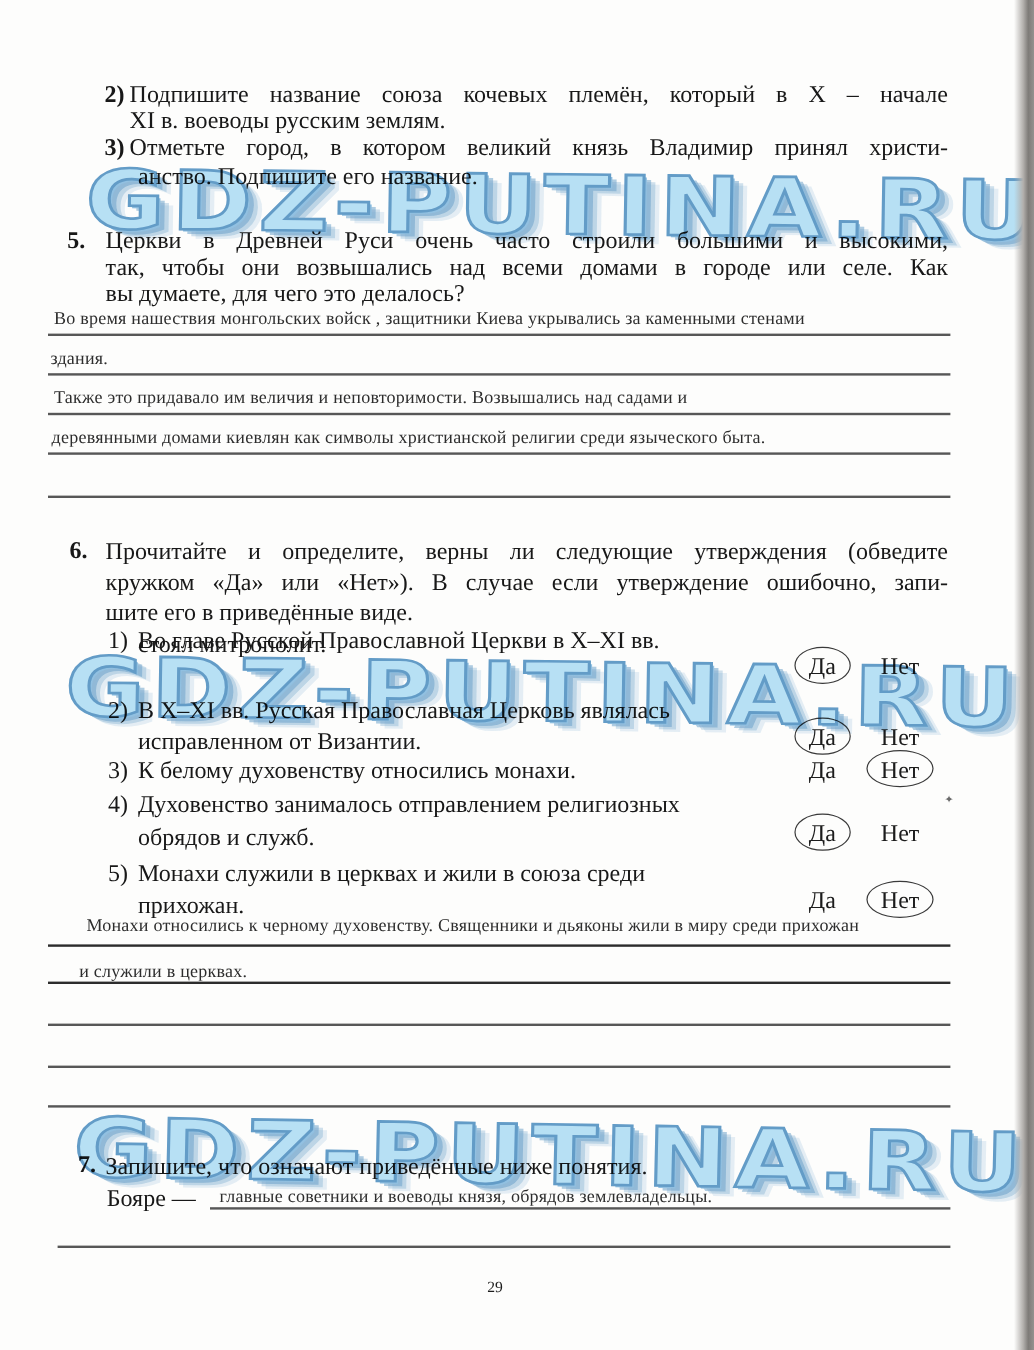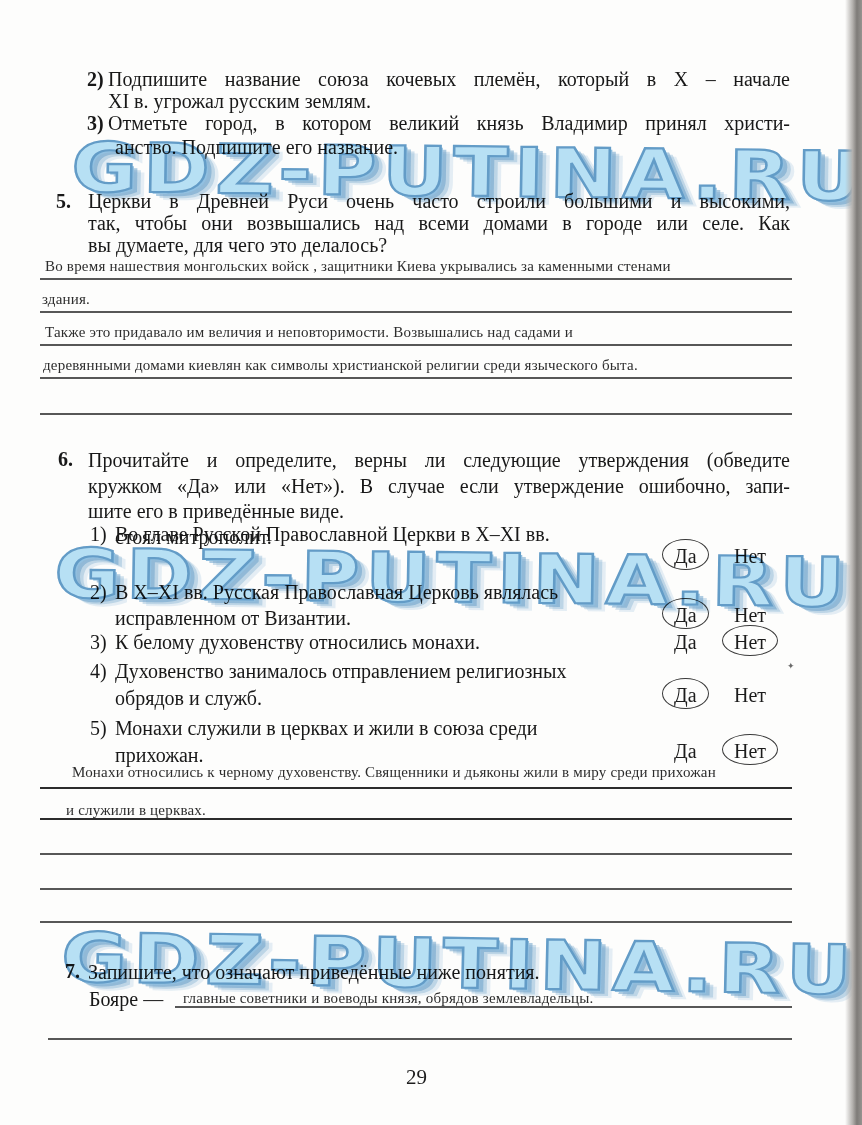--- a/index.html
+++ b/index.html
@@ -30,31 +30,31 @@
     color:#aadcf6;-webkit-text-stroke:2.2px #4187be;
     text-shadow:2px 2px 0 #7ab5de,5px 4px 0 rgba(65,135,190,.50),
                 8px 6px 0 rgba(65,135,190,.30),11px 8px 0 rgba(65,135,190,.16);
     transform:scaleX(1.18) rotate(.8deg);transform-origin:left top;
     mix-blend-mode:multiply;opacity:.82;
   }
   
   .edge-right{position:absolute;top:0;right:0;bottom:0;width:17px;
     background:linear-gradient(to right,rgba(120,118,115,0) 0%,#b3b0ad 45%,#7e7b78 70%,#969390 100%);}
   .speck{position:absolute;width:5px;height:5px;color:#6a6a6a;font-size:9px;line-height:5px;}
-  .pagenum{position:absolute;font-size:21px;color:#1d1d1d;}
+  .pagenum{position:absolute;font-size:13px;color:#1d1d1d;}
 </style>
 </head>
 <body>
 
 <div class="page">
 
   <div>
     <span class="print marker" style="left:87px;top:68px">2)</span>
     <div class="print jline" style="left:108px;top:68px;width:682px">Подпишите название союза кочевых племён, который в X – начале</div>
-    <div class="print" style="left:108px;top:90px">XI в. угрожал русским землям.</div>
+    <div class="print" style="left:108px;top:90px">XI в. воеводы русским землям.</div>
   </div>
 
   <div>
     <span class="print marker" style="left:87px;top:112px">3)</span>
     <div class="print jline" style="left:108px;top:112px;width:682px">Отметьте город, в котором великий князь Владимир принял христи-</div>
     <div class="print" style="left:115px;top:136px">анство. Подпишите его название.</div>
   </div>
 
   <div>
     <span class="print marker" style="left:56px;top:190px">5.</span>

